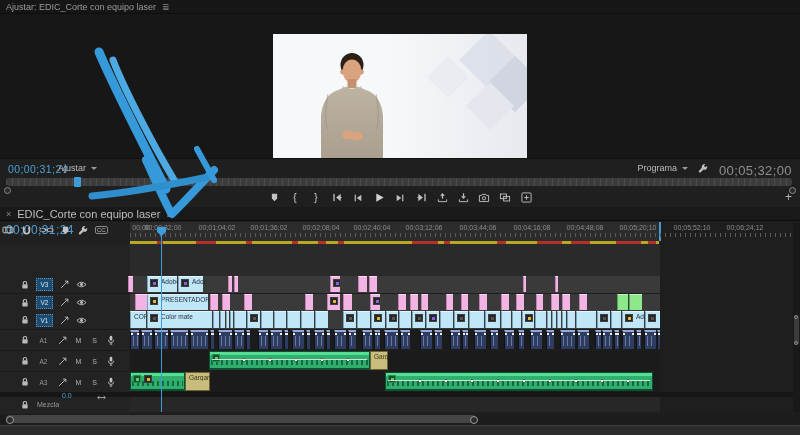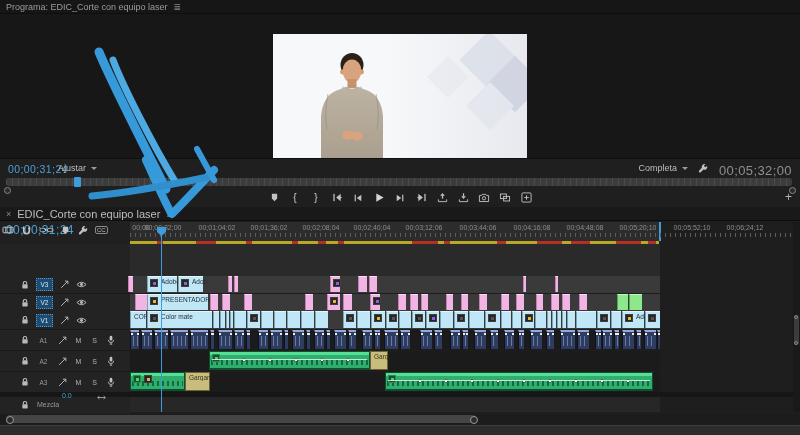--- a/index.html
+++ b/index.html
@@ -97,21 +97,21 @@
   #hscroll{left:0;top:207px;width:800px;height:11px;background:#1c1c1c;}
   #hhandle{left:6px;top:208px;width:470px;height:8px;background:#454545;border-radius:4px;}
   .hknob{position:absolute;top:209px;width:6px;height:6px;border:1px solid #9a9a9a;border-radius:50%;background:#2b2b2b;z-index:4;}
   #bottom-strip{left:0;top:218px;width:800px;height:10px;background:#2c2c2c;border-top:1px solid #3d3d3d;}
 </style>
 </head>
 <body>
 
 <div id="monitor" class="abs">
   <div id="pm-header" class="abs">
-    <span id="pm-title">Programa: EDIC_Corte con equipo laser</span>
+    <span id="pm-title">Ajustar: EDIC_Corte con equipo laser</span>
     <span class="menu-glyph">≣</span>
   </div>
   <div id="stage" class="abs">
     <div id="preview" class="abs">
       <svg width="254" height="140" viewBox="0 0 254 140">
         <defs>
           <linearGradient id="bgG" x1="0" y1="0" x2="1" y2="0">
             <stop offset="0.45" stop-color="#f7f8fa"></stop>
               <stop offset="1" stop-color="#e7e9ef"></stop>
           </linearGradient>
@@ -148,21 +148,21 @@
     </div>
   </div>
   <div id="pm-controls" class="abs">
     <div id="pm-row1" class="abs">
       <span class="abs tc-blue" style="left:8px;top:3px">00;00;31;24</span>
       <span class="abs dd" style="left:58px;top:3px">
         <span>Ajustar</span>
           <span class="chev"></span>
       </span>
       <span class="abs dd" style="right:112px;top:3px">
-        <span>Completa</span>
+        <span>Programa</span>
           <span class="chev"></span>
       </span>
       <span class="abs ic" style="right:92px;top:3px">
           <svg viewBox="0 0 12 12" width="11" height="11">
             <path d="M11 3.2a3 3 0 0 1-3.9 3.9L4 10.2a1.3 1.3 0 0 1-1.8-1.8l3.1-3.1A3 3 0 0 1 9.2 1.4L7.5 3.1l1.4 1.4z" fill="#c2c2c2"></path>
           </svg>
         </span>
       <span class="abs tc-gray" style="right:8px;top:3px">00;05;32;00</span>
     </div>
     <div id="pm-scrub" class="abs"></div>

